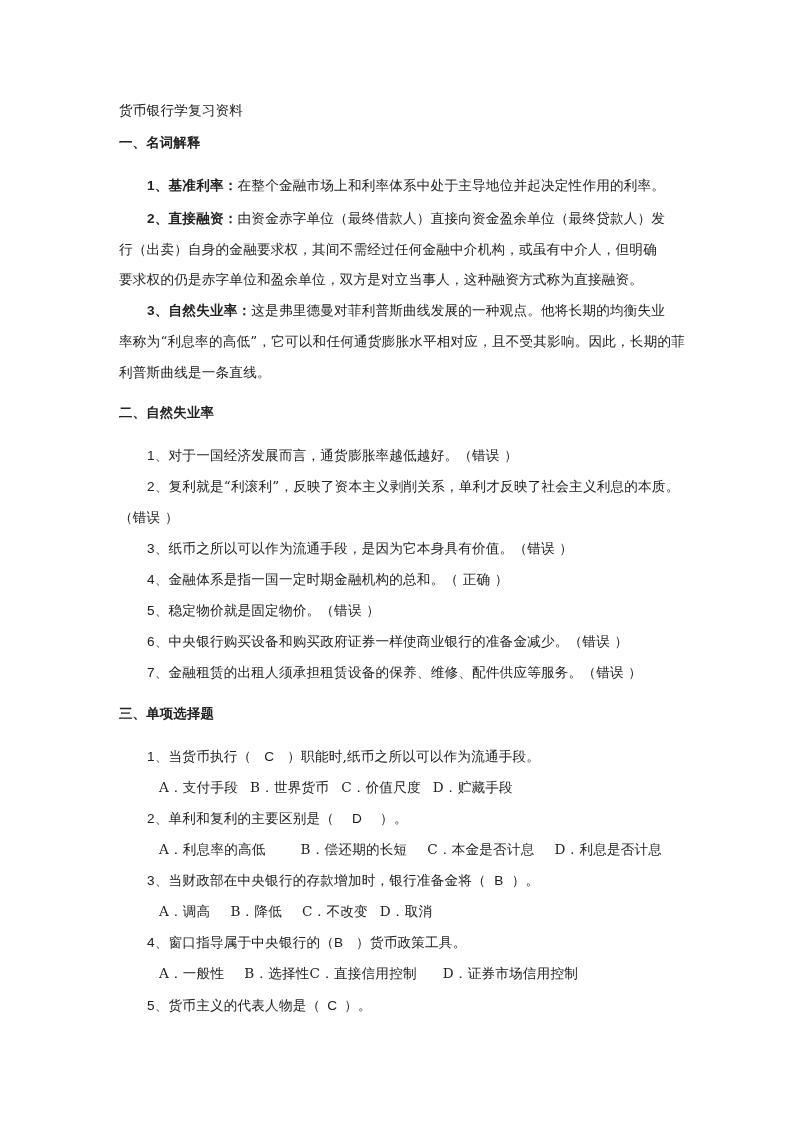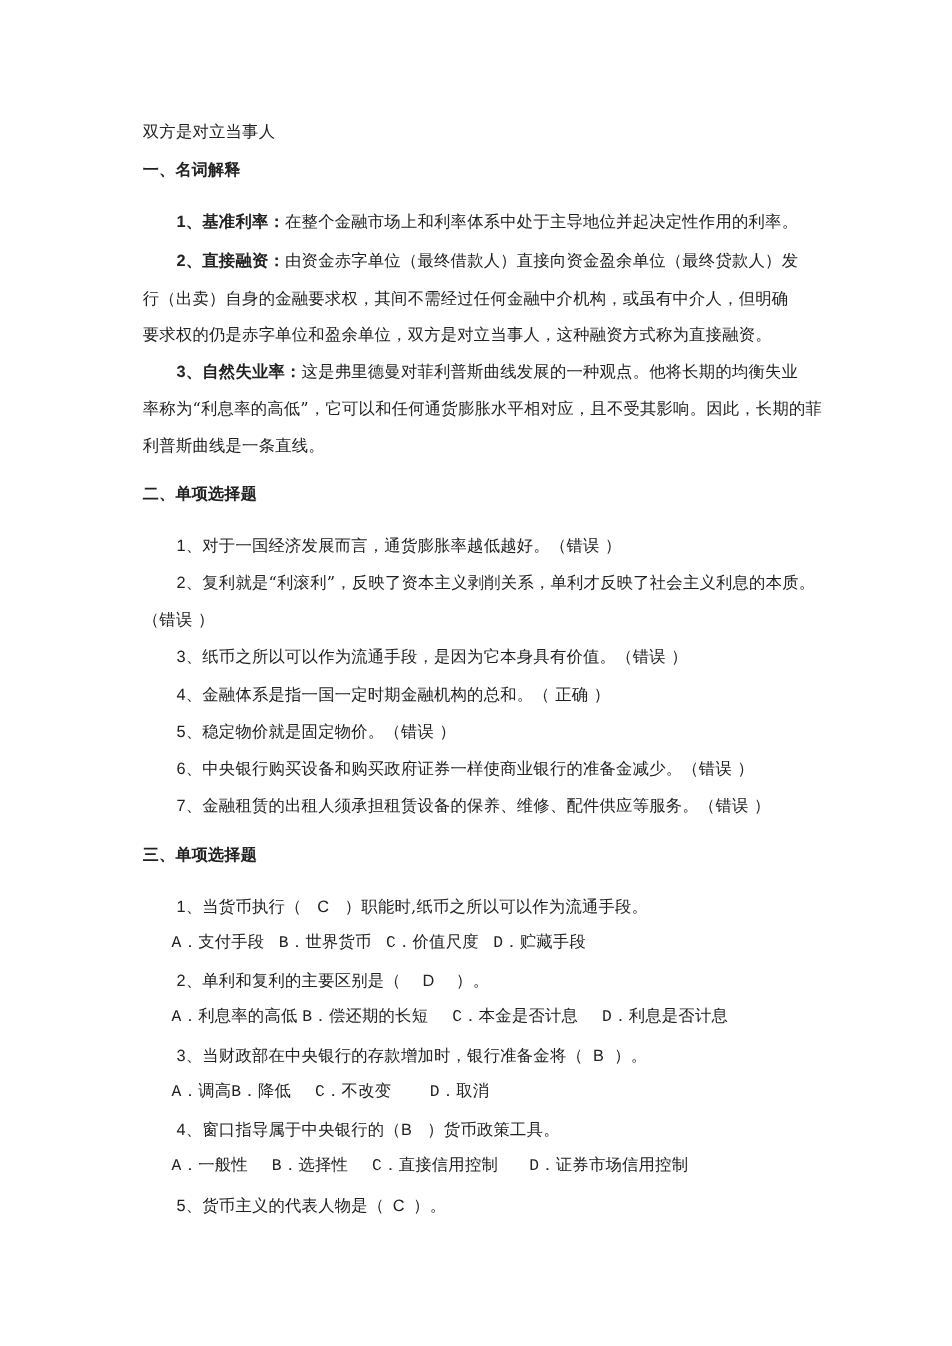--- a/index.html
+++ b/index.html
@@ -7,53 +7,53 @@
       width: 793px; height: 1122px; position: relative; overflow: hidden;
       font-family: "DejaVu Serif", "Liberation Serif", serif;
       color: #222222;
     }
     .page { position: absolute; left: 119px; top: 0; width: 556px; }
     .line {
       position: absolute; left: 0; white-space: nowrap;
       font-size: 13.6px; line-height: 18px; letter-spacing: 0.2px;
     }
     .indent { left: 28px; }
-    .opt-indent { left: 24px; font-family: Liberation Mono, monospace; }
+    .opt-indent { left: 40px; }
     .heading { font-family: "DejaVu Sans", "Liberation Sans", sans-serif; font-weight: bold; font-size: 13.4px; }
     .term { font-family: Liberation Mono, monospace; font-weight: bold; }
     .num { font-family: "Liberation Sans", "DejaVu Sans", sans-serif; }
     .opt { display: inline-block; }
     .title { font-size: 13.6px; }
   </style>
 </head>
 <body>
 
 <div class="page">
 
-  <div class="line title" style="top:101px">双方是对立当事人</div>
+  <div class="line title" style="top:101px">货币银行学复习资料</div>
 
   <div class="line heading" style="top:134px">一、名词解释</div>
 
   <div class="line indent" style="top:176px">
     <span class="term num">1、</span><span class="term">基准利率</span><span class="term">：</span><span>在整个金融市场上和利率体系中处于主导地位并起决定性作用的利率。</span>
   </div>
 
   <div class="line indent" style="top:209px">
     <span class="term num">2、</span><span class="term">直接融资</span><span class="term">：</span><span>由资金赤字单位（最终借款人）直接向资金盈余单位（最终贷款人）发</span>
   </div>
   <div class="line" style="top:240px">行（出卖）自身的金融要求权，其间不需经过任何金融中介机构，或虽有中介人，但明确</div>
   <div class="line" style="top:270px">要求权的仍是赤字单位和盈余单位，双方是对立当事人，这种融资方式称为直接融资。</div>
 
   <div class="line indent" style="top:301px">
     <span class="term num">3、</span><span class="term">自然失业率</span><span class="term">：</span><span>这是弗里德曼对菲利普斯曲线发展的一种观点。他将长期的均衡失业</span>
   </div>
   <div class="line" style="top:332px">率称为“利息率的高低”，它可以和任何通货膨胀水平相对应，且不受其影响。因此，长期的菲</div>
   <div class="line" style="top:363px">利普斯曲线是一条直线。</div>
 
-  <div class="line heading" style="top:404px">二、单项选择题</div>
+  <div class="line heading" style="top:404px">二、自然失业率</div>
 
   <div class="line indent" style="top:446px">
     <span class="num">1、</span><span>对于一国经济发展而言，通货膨胀率越低越好。（错误 ）</span>
   </div>
   <div class="line indent" style="top:477px">
     <span class="num">2、</span><span>复利就是“利滚利”，反映了资本主义剥削关系，单利才反映了社会主义利息的本质。</span>
   </div>
   <div class="line" style="top:508px">（错误 ）</div>
   <div class="line indent" style="top:539px">
     <span class="num">3、</span><span>纸币之所以可以作为流通手段，是因为它本身具有价值。（错误 ）</span>
@@ -77,34 +77,34 @@
     <span class="num">1、</span><span>当货币执行（</span><span class="num" style="display:inline-block;width:36px;text-align:center">C</span><span>）职能时,纸币之所以可以作为流通手段。</span>
   </div>
   <div class="line opt-indent" style="top:778px">
     <span class="opt" style="margin-right:12px">A．支付手段</span><span class="opt" style="margin-right:12px">B．世界货币</span><span class="opt" style="margin-right:12px">C．价值尺度</span><span class="opt">D．贮藏手段</span>
   </div>
 
   <div class="line indent" style="top:809px">
     <span class="num">2、</span><span>单利和复利的主要区别是（</span><span class="num" style="display:inline-block;width:46px;text-align:center">D</span><span>）。</span>
   </div>
   <div class="line opt-indent" style="top:840px">
-    <span class="opt" style="margin-right:4px">A．利息率的高低</span><span class="opt" style="margin-right:20px">B．偿还期的长短</span><span class="opt" style="margin-right:20px">C．本金是否计息</span><span class="opt">D．利息是否计息</span>
+    <span class="opt" style="margin-right:35px">A．利息率的高低</span><span class="opt" style="margin-right:20px">B．偿还期的长短</span><span class="opt" style="margin-right:20px">C．本金是否计息</span><span class="opt">D．利息是否计息</span>
   </div>
 
   <div class="line indent" style="top:871px">
     <span class="num">3、</span><span>当财政部在中央银行的存款增加时，银行准备金将（</span><span class="num" style="display:inline-block;width:26px;text-align:center">B</span><span>）。</span>
   </div>
   <div class="line opt-indent" style="top:902px">
-    <span class="opt" style="">A．调高</span><span class="opt" style="margin-right:20px">B．降低</span><span class="opt" style="margin-right:32px">C．不改变</span><span class="opt">D．取消</span>
+    <span class="opt" style="margin-right:20px">A．调高</span><span class="opt" style="margin-right:20px">B．降低</span><span class="opt" style="margin-right:12px">C．不改变</span><span class="opt">D．取消</span>
   </div>
 
   <div class="line indent" style="top:933px">
     <span class="num">4、</span><span>窗口指导属于中央银行的（</span><span class="num" style="display:inline-block;width:22px;text-align:left">B</span><span>）货币政策工具。</span>
   </div>
   <div class="line opt-indent" style="top:964px">
-    <span class="opt" style="margin-right:20px">A．一般性</span><span class="opt" style="margin-right:20px">B．选择性</span><span class="opt" style="margin-right:26px">C．直接信用控制</span><span class="opt">D．证券市场信用控制</span>
+    <span class="opt" style="margin-right:20px">A．一般性</span><span class="opt" style="">B．选择性</span><span class="opt" style="margin-right:26px">C．直接信用控制</span><span class="opt">D．证券市场信用控制</span>
   </div>
 
   <div class="line indent" style="top:996px">
     <span class="num">5、</span><span>货币主义的代表人物是（</span><span class="num" style="display:inline-block;width:24px;text-align:center">C</span><span>）。</span>
   </div>
 
 </div>
 
 </body></html>

